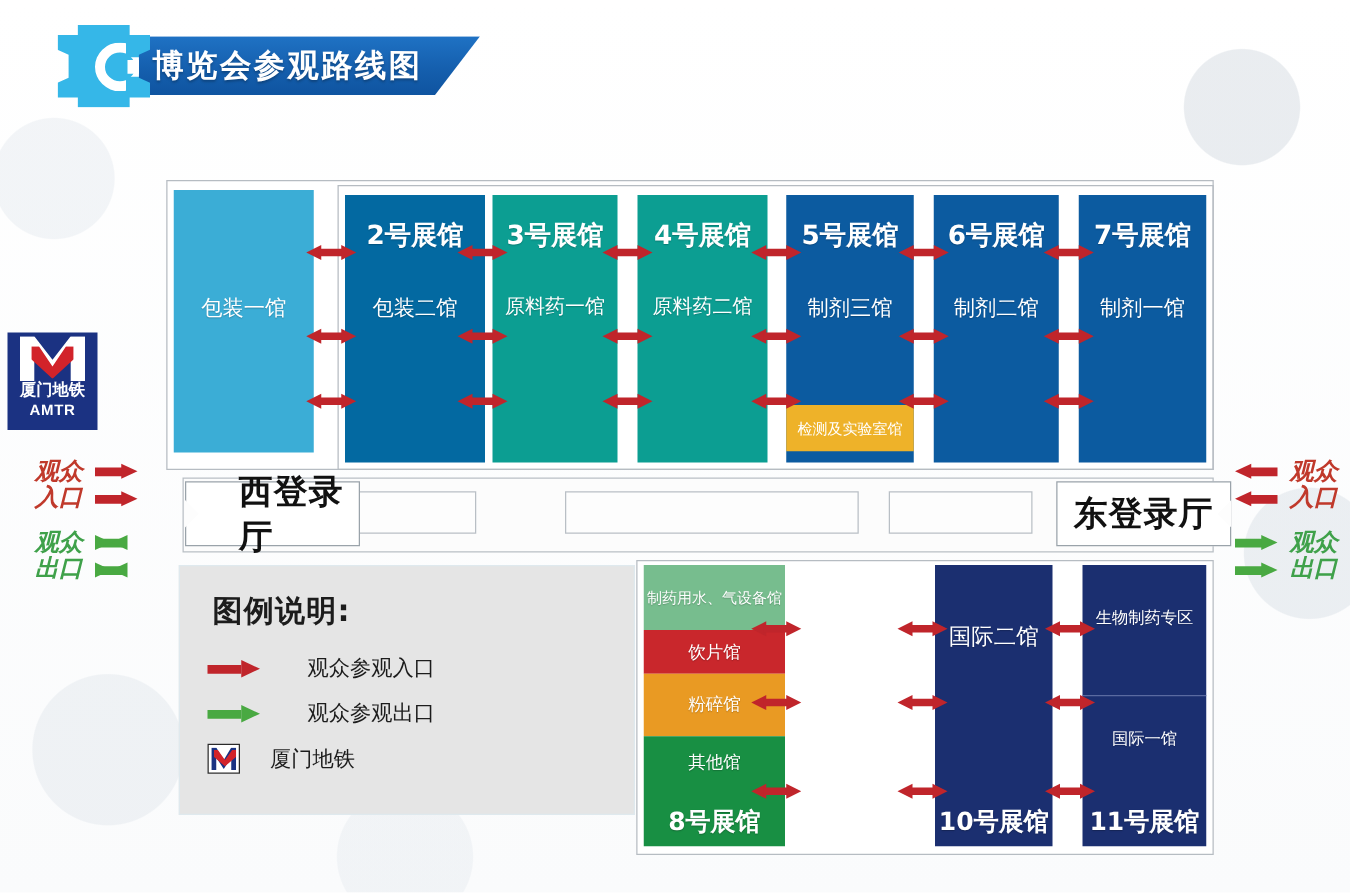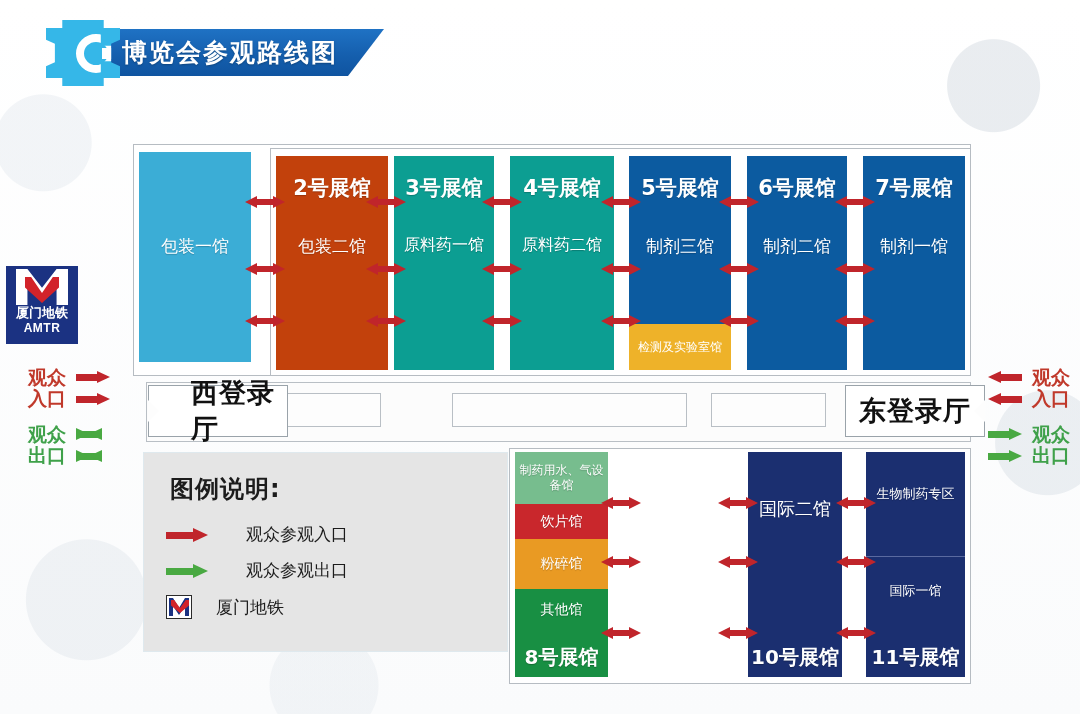--- a/index.html
+++ b/index.html
@@ -85,21 +85,21 @@
   }
   .metro-cn { color: #ffffff; font-size: 13px; font-weight: bold; line-height: 16px; letter-spacing: 0px;
     font-family: "DejaVu Sans", sans-serif; }
   .metro-en { color: #ffffff; font-size: 12px; font-weight: bold; line-height: 14px; letter-spacing: .5px; }
 
   
   .gate-block { position: absolute; }
   .gate-row { display: flex; align-items: center; }
   .gate-text {
     font-size: 19px; font-weight: bold; line-height: 21px;
-    font-family: "DejaVu Sans", sans-serif; white-space: nowrap;
+    font-family: "DejaVu Sans", sans-serif; white-space: nowrap; font-style: italic;
   }
   .gate-text.in { color: #c0392b; }
   .gate-text.out { color: #3fa14a; }
   .arrow { position: relative; display: inline-block; }
   .arrow-r { width: 34px; height: 12px; }
   .arrow-r .shaft { position: absolute; left: 0; top: 3px; width: 22px; height: 7px; }
   .arrow-r .head {
     position: absolute; right: 0; top: 0; width: 0; height: 0;
     border-top: 6px solid transparent; border-bottom: 6px solid transparent;
   }
@@ -256,39 +256,39 @@
     <div class="metro-en">AMTR</div>
   </div>
 
   <div class="top-frame"></div>
   <div class="top-frame-2"></div>
 
   <div class="hall" style="left:139px;top:152px;width:112px;height:210px;background:#3badd6;">
     <div class="hall-sub" style="top:83px;">包装一馆</div>
   </div>
 
-  <div class="hall" style="left:276px;top:156px;width:112px;height:214px;background:#c2410c;">
+  <div class="hall" style="left:276px;top:156px;width:112px;height:214px;background:#0369a1;">
     <div class="hall-name" style="top:18px;">2号展馆</div>
     <div class="hall-sub" style="top:79px;">包装二馆</div>
   </div>
 
   <div class="hall" style="left:394px;top:156px;width:100px;height:214px;background:#0c9e92;">
     <div class="hall-name" style="top:18px;">3号展馆</div>
     <div class="hall-sub" style="top:79px;font-size:16px;">原料药一馆</div>
   </div>
 
   <div class="hall" style="left:510px;top:156px;width:104px;height:214px;background:#0c9e92;">
     <div class="hall-name" style="top:18px;">4号展馆</div>
     <div class="hall-sub" style="top:79px;font-size:16px;">原料药二馆</div>
   </div>
 
   <div class="hall" style="left:629px;top:156px;width:102px;height:214px;background:#0c5ba0;">
     <div class="hall-name" style="top:18px;">5号展馆</div>
     <div class="hall-sub" style="top:79px;">制剂三馆</div>
-    <div class="sub-zone" style="top:168px;height:46px;background:#eeb229;">
+    <div class="sub-zone" style="top:168px;height:37px;background:#eeb229;">
       <span>检测及实验室馆</span>
     </div>
   </div>
 
   <div class="hall" style="left:747px;top:156px;width:100px;height:214px;background:#0c5ba0;">
     <div class="hall-name" style="top:18px;">6号展馆</div>
     <div class="hall-sub" style="top:79px;">制剂二馆</div>
   </div>
 
   <div class="hall" style="left:863px;top:156px;width:102px;height:214px;background:#0c5ba0;">
@@ -509,21 +509,21 @@
       <span class="legend-metro">
           <i class="lm-blue"></i>
           <i class="lm-red"></i>
         </span>
       <span class="legend-label" style="margin-left:24px;">厦门地铁</span>
     </div>
   </div>
 
   <div class="bottom-frame"></div>
 
-  <div class="bhall" style="left:515px;top:452px;width:93px;height:225px;padding-left:25px;">
+  <div class="bhall" style="left:515px;top:452px;width:113px;height:225px;padding-left:25px;">
     <div class="bzone" style="top:0;height:52px;background:#77bd8e;font-size:12px;line-height:15px;">
       <span>制药用水、气设备馆</span>
     </div>
     <div class="bzone" style="top:52px;height:35px;background:#c9272c;font-size:14px;">
       <span>饮片馆</span>
     </div>
     <div class="bzone" style="top:87px;height:50px;background:#e99a23;font-size:14px;">
       <span>粉碎馆</span>
     </div>
     <div class="bzone" style="top:137px;height:88px;background:#188f43;font-size:14px;align-items:flex-start;padding-top:12px;">

